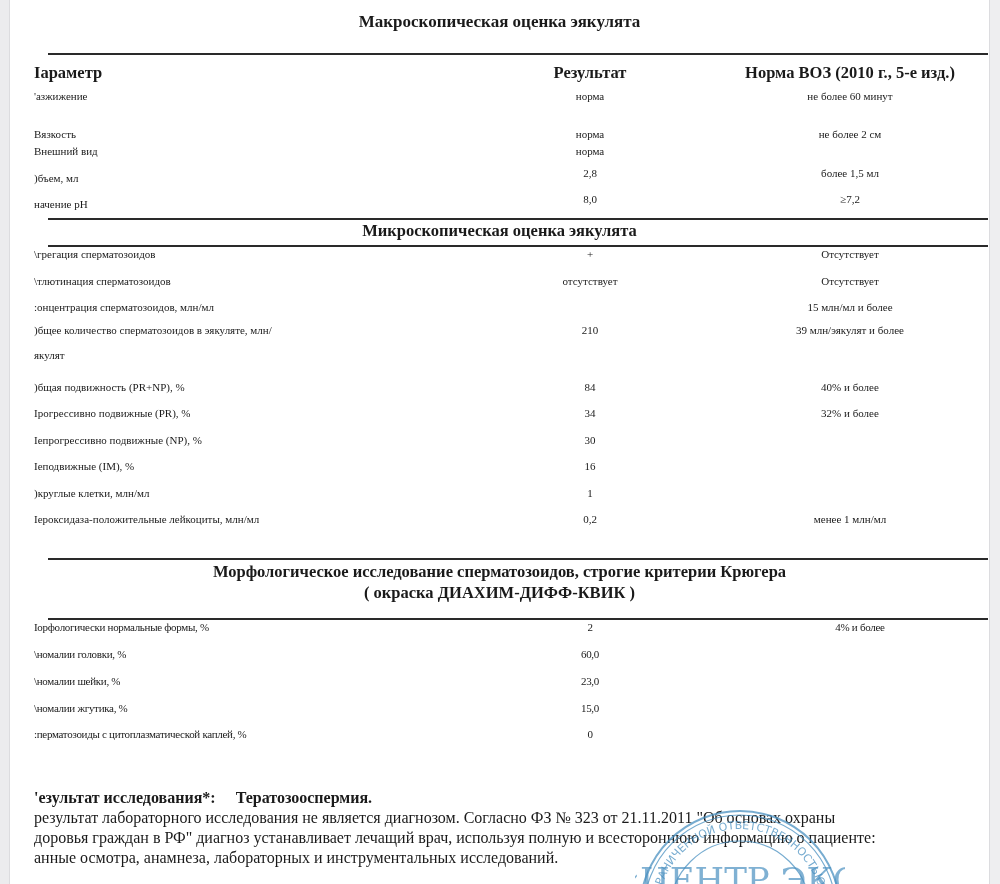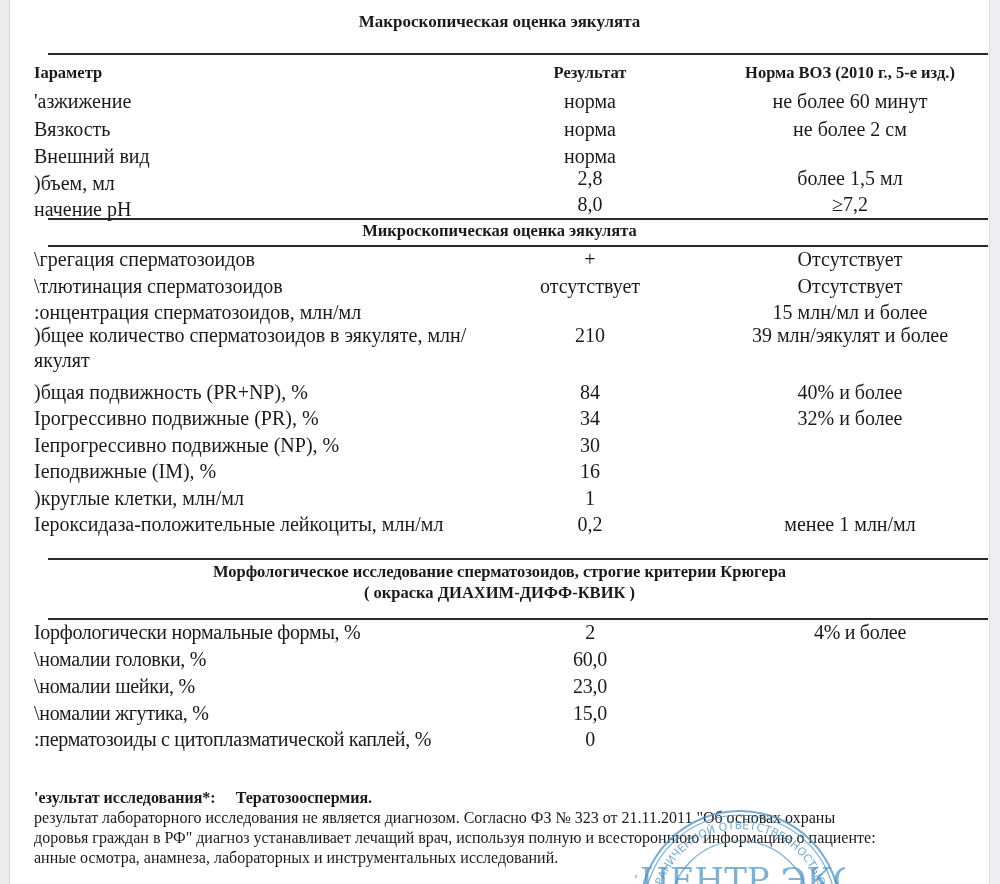--- a/index.html
+++ b/index.html
@@ -7,21 +7,21 @@
     width: 1000px; height: 884px; overflow: hidden; position: relative;
     background: #ffffff; color: #1a1a1a;
     font-family: "Liberation Serif", "DejaVu Serif", serif;
   }
   .edge-left { position: absolute; left: 0; top: 0; width: 9px; height: 884px; background: #ececee; border-right: 1px solid #dcdcdf; }
   .edge-right { position: absolute; left: 989px; top: 0; width: 11px; height: 884px; background: #eeeef0; border-left: 1px solid #dcdcdf; }
   .page { position: absolute; left: 10px; top: 0; width: 979px; height: 884px; overflow: hidden; border-radius: 15px; }
   .abs { position: absolute; white-space: nowrap; }
   .title { font-weight: bold; font-size: 17px; font-family: "Liberation Sans Narrow", "Liberation Serif", serif; }
   .hr { position: absolute; height: 2px; background: #2a2a2a; }
-  .row { position: absolute; left: 0; width: 979px; height: 24px; font-size: 20px; }
+  .row { position: absolute; left: 0; width: 979px; height: 24px; font-size: 11px; }
   .c-param { position: absolute; left: 24px; top: 0; white-space: nowrap; }
   .c-res { position: absolute; left: 480px; width: 200px; top: 0; text-align: center; white-space: nowrap; }
   .c-norm { position: absolute; left: 735px; width: 210px; top: 0; text-align: center; white-space: nowrap; }
   .hdr { font-weight: bold; font-size: 16.5px; }
   .narrow { letter-spacing: -0.3px; }
   .conc { font-size: 16px; }
   .stamp { position: absolute; left: 625px; top: 806px; width: 210px; height: 210px; }
 </style>
 </head>
 <body>
@@ -37,21 +37,21 @@
     <span class="c-param">Iараметр</span>
     <span class="c-res">Результат</span>
     <span class="c-norm">Норма ВОЗ (2010 г., 5-е изд.)</span>
   </div>
 
   <div class="row" style="top:90px;">
     <span class="c-param">'азжижение</span>
     <span class="c-res">норма</span>
     <span class="c-norm">не более 60 минут</span>
   </div>
-  <div class="row" style="top:118px;">
+  <div class="row" style="top:128px;">
     <span class="c-param">Вязкость</span>
     <span class="c-res">норма</span>
     <span class="c-norm">не более 2 см</span>
   </div>
   <div class="row" style="top:145px;">
     <span class="c-param">Внешний вид</span>
     <span class="c-res">норма</span>
   </div>
   <div class="row" style="top:167px;">
     <span class="c-param" style="top:5px">)бъем, мл</span>

